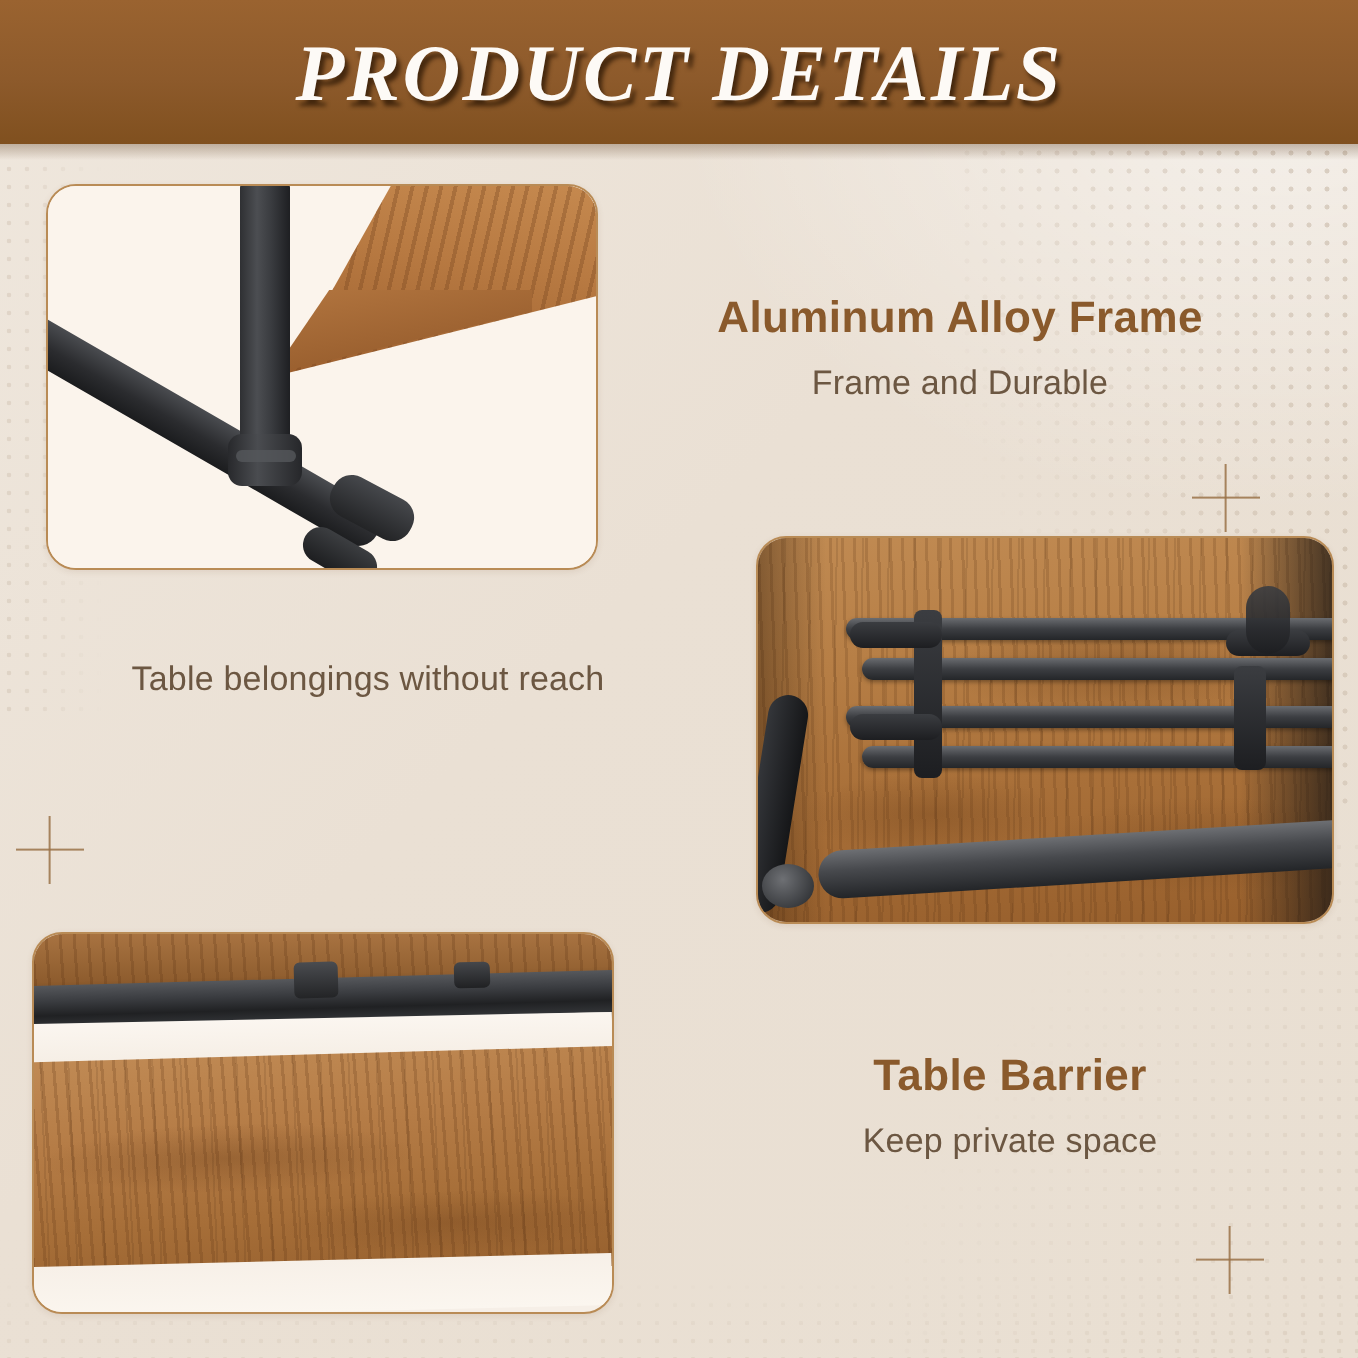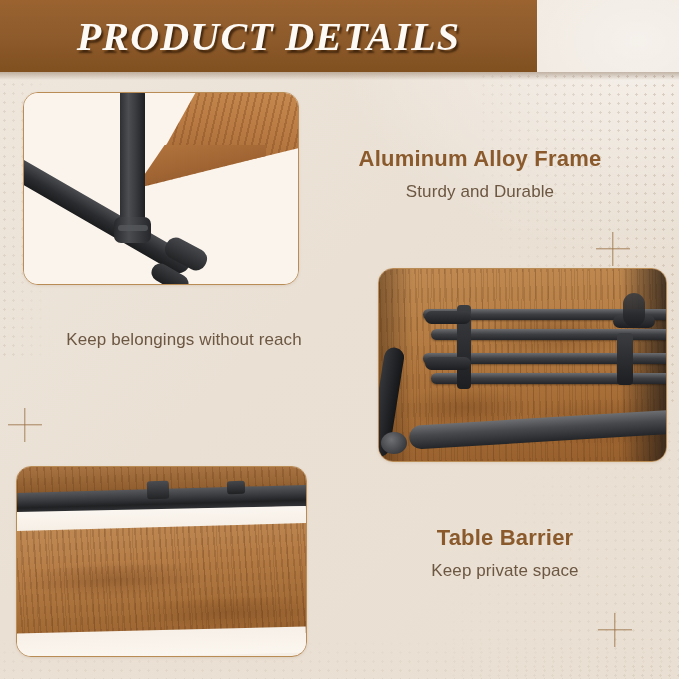--- a/index.html
+++ b/index.html
@@ -42,21 +42,21 @@
   .dots-bl{
     bottom:0;left:0;width:679px;height:40px;
     background-image:radial-gradient(circle, rgba(163,140,115,.16) 1px, rgba(0,0,0,0) 1.3px);
     background-size:9px 9px;
     -webkit-mask-image:linear-gradient(0deg, rgba(0,0,0,.8) 0%, rgba(0,0,0,0) 100%);
     mask-image:linear-gradient(0deg, rgba(0,0,0,.8) 0%, rgba(0,0,0,0) 100%);
   }
 
   
   #banner{
-    position:absolute;left:0;top:0;width:537px;height:72px;
+    position:absolute;left:0;top:0;width:679px;height:72px;
     background:linear-gradient(180deg,#9a6330 0%,#8d5a2b 55%,#80501f 100%);
     display:flex;align-items:center;justify-content:center;
   }
   #banner-title{
     font-family:"Liberation Serif","DejaVu Serif",serif;
     font-style:italic;font-weight:bold;
     font-size:40px;letter-spacing:1.2px;color:#fdfaf6;
     text-shadow:2px 3px 2px rgba(46,24,6,.75);
     white-space:nowrap;
   }
@@ -299,25 +299,25 @@
       <div id="c3-rail-clip"></div>
       <div id="c3-rail-clip2"></div>
       <div id="c3-gap"></div>
       <div id="c3-board"></div>
       <div id="c3-bottom"></div>
     </div>
   </div>
 
   <div class="tblock" id="text-frame">
     <p class="t-head">Aluminum Alloy Frame</p>
-    <p class="t-sub">Sturdy and Durable</p>
+    <p class="t-sub">Frame and Durable</p>
   </div>
 
   <div class="tblock" id="text-drawer">
-    <p class="t-sub">Keep belongings without reach</p>
+    <p class="t-sub">Table belongings without reach</p>
   </div>
 
   <div class="tblock" id="text-barrier">
     <p class="t-head">Table Barrier</p>
     <p class="t-sub">Keep private space</p>
   </div>
 
   <div class="cross" id="cross-left">
     <div class="h"></div>
       <div class="v"></div>

